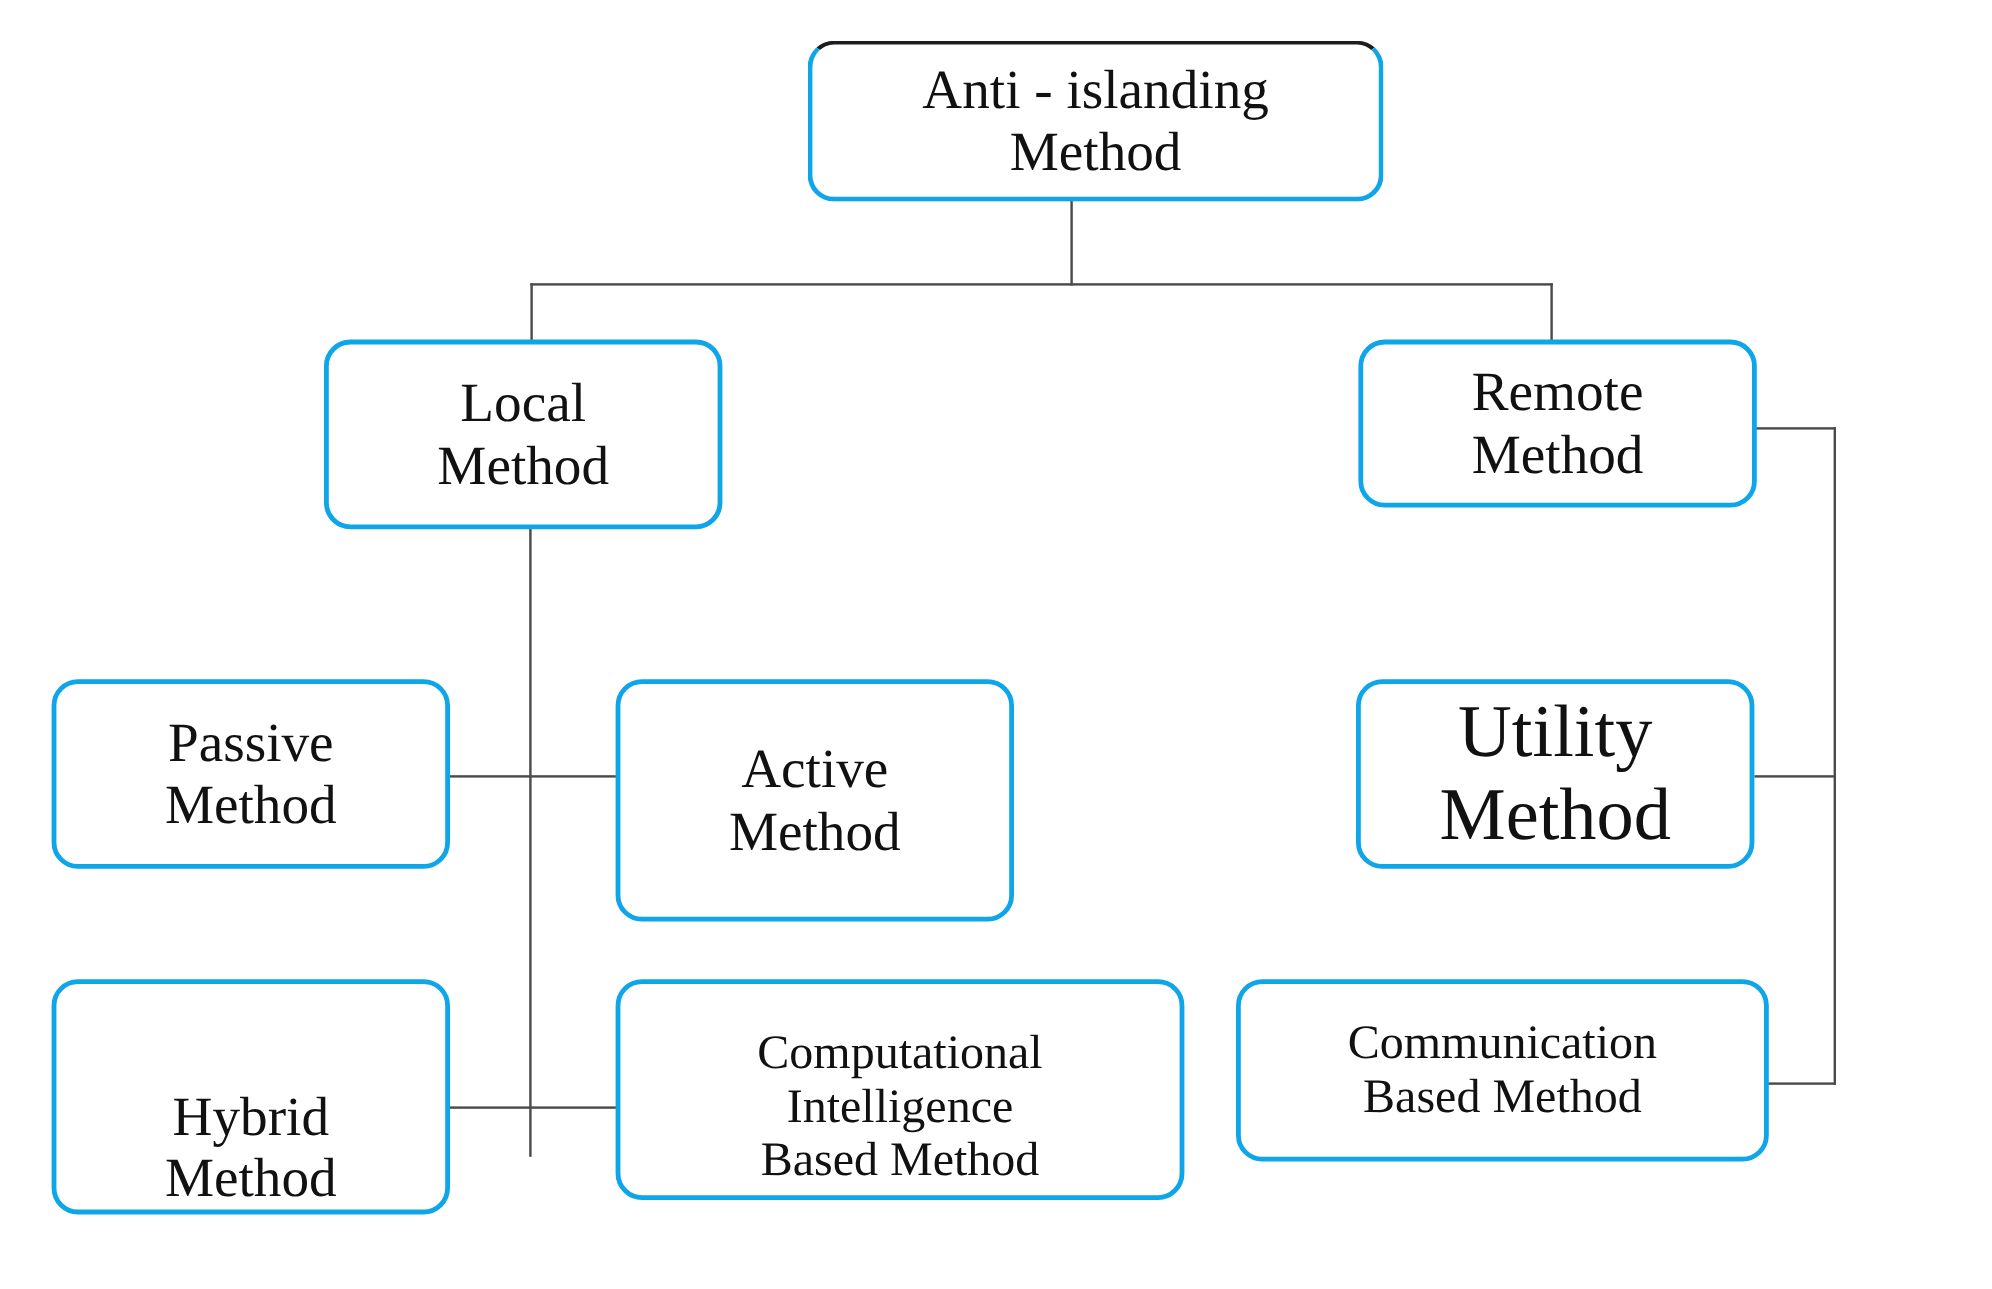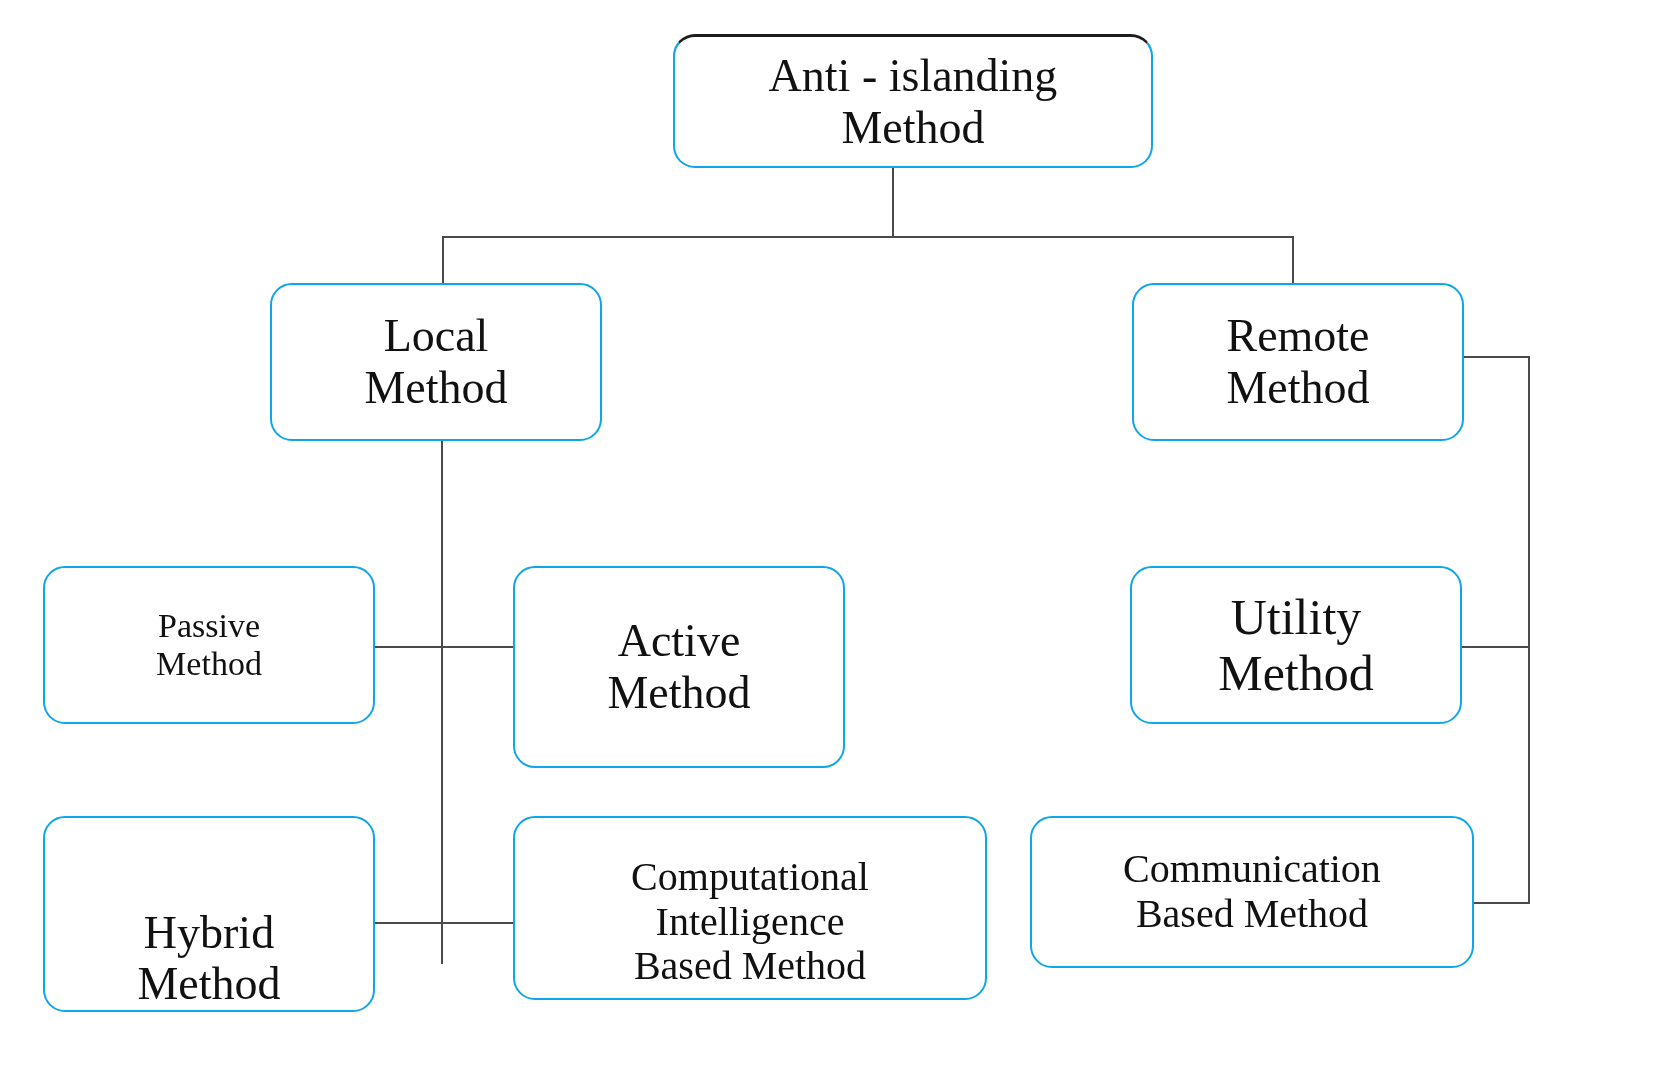--- a/index.html
+++ b/index.html
@@ -13,21 +13,21 @@
     width: 1660px;
     height: 1074px;
     background: #ffffff;
     overflow: hidden;
     font-family: "Liberation Serif", "DejaVu Serif", serif;
   }
   .node {
     position: absolute;
     box-sizing: border-box;
     background: #ffffff;
-    border: 2px solid #0ea5e9;
+    border: 4px solid #0ea5e9;
     border-radius: 22px;
     display: flex;
     align-items: center;
     justify-content: center;
     text-align: center;
     color: #111111;
     line-height: 1.12;
     z-index: 3;
   }
   .node .label {
@@ -79,36 +79,36 @@
   <div class="node root" style="left:653px; top:34px; width:480px; height:134px; font-size:46px;">
     <span class="label">Anti - islanding
 Method</span>
   </div>
 
   <div class="node" style="left:270px; top:283px; width:332px; height:158px; font-size:46px;">
     <span class="label">Local
 Method</span>
   </div>
 
-  <div class="node" style="left:1132px; top:283px; width:332px; height:158px; font-size:46px;">
+  <div class="node" style="left:1132px; top:283px; width:332px; height:140px; font-size:46px;">
     <span class="label">Remote
 Method</span>
   </div>
 
-  <div class="node" style="left:43px; top:566px; width:332px; height:158px; font-size:34px;">
+  <div class="node" style="left:43px; top:566px; width:332px; height:158px; font-size:46px;">
     <span class="label">Passive
 Method</span>
   </div>
 
   <div class="node" style="left:513px; top:566px; width:332px; height:202px; font-size:46px;">
     <span class="label">Active
 Method</span>
   </div>
 
-  <div class="node" style="left:1130px; top:566px; width:332px; height:158px; font-size:50px;">
+  <div class="node" style="left:1130px; top:566px; width:332px; height:158px; font-size:62px;">
     <span class="label">Utility
 Method</span>
   </div>
 
   <div class="node" style="left:43px; top:816px; width:332px; height:196px; font-size:46px;align-items:flex-end;">
     <span class="label">Hybrid
 Method</span>
   </div>
 
   <div class="node overflow" style="left:513px; top:816px; width:474px; height:184px; font-size:40px;">

